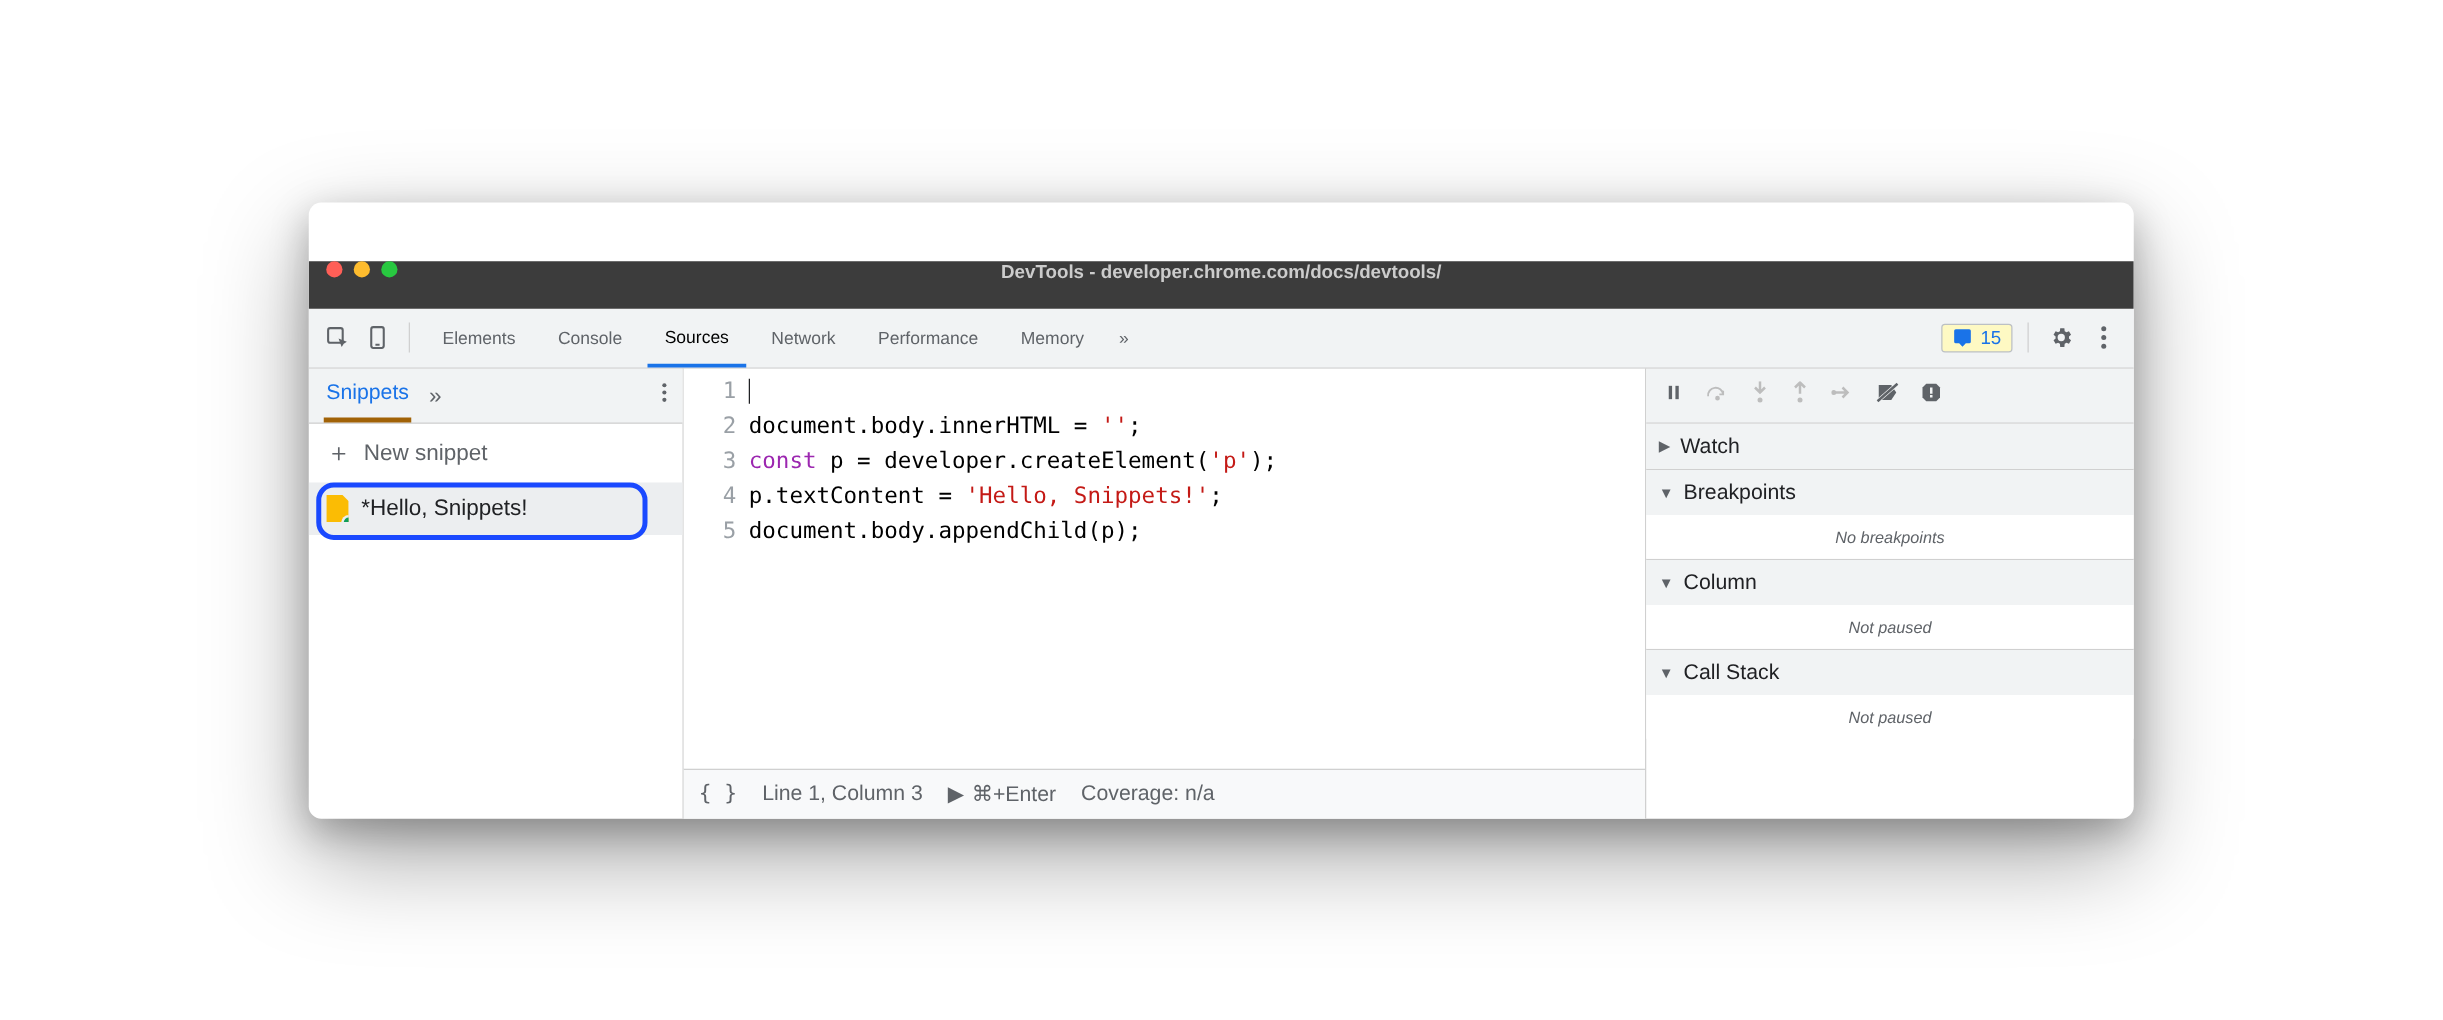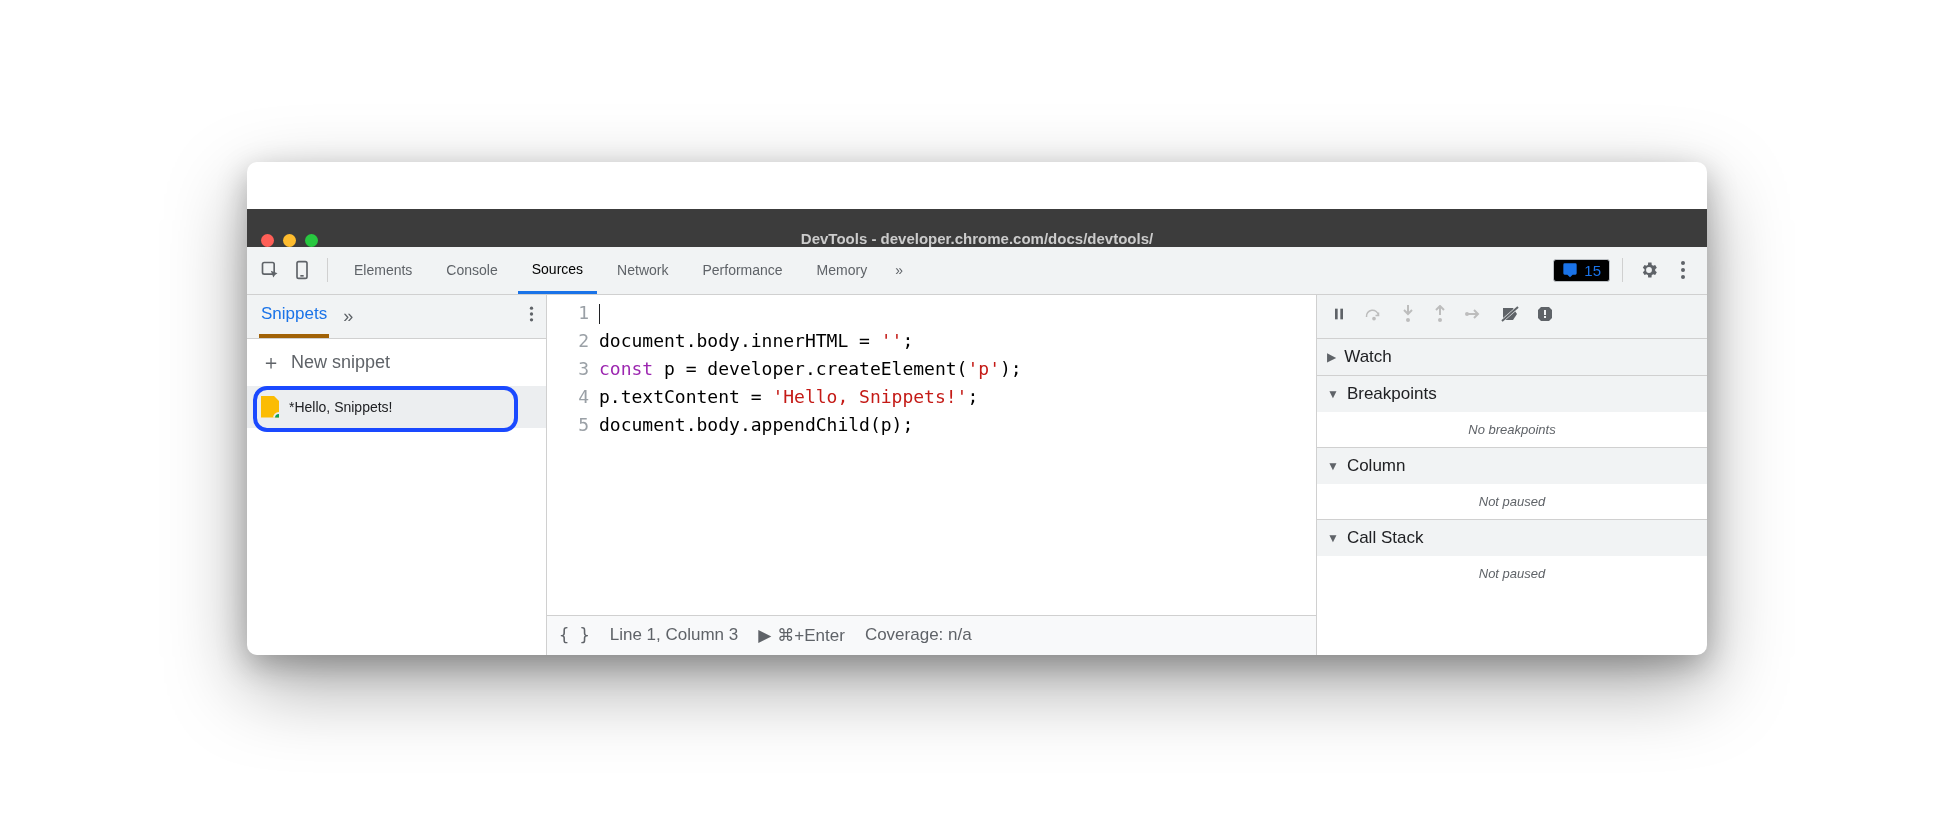--- a/index.html
+++ b/index.html
@@ -16,21 +16,21 @@
     width: 1460px;
     background: #fff;
     border-radius: 10px;
     overflow: hidden;
     box-shadow: 0 30px 80px rgba(0,0,0,0.35), 0 10px 30px rgba(0,0,0,0.25);
   }
   .titlebar {
     background: #3c3c3c;
     height: 38px;
     display: flex;
-    align-items: flex-end;
+    align-items: flex-start;
     padding: 0 14px;
     position: relative;
     margin-top: 47px;
   }
   .traffic { display: flex; gap: 9px; }
   .dot { width: 13px; height: 13px; border-radius: 50%; }
   .dot.red { background: #ff5f57; }
   .dot.yellow { background: #febc2e; }
   .dot.green { background: #28c840; }
   .titlebar-title {
@@ -55,21 +55,21 @@
   .tab {
     padding: 0 14px; height: 48px; display: flex; align-items: center;
     font-size: 14px; color: #5f6368; cursor: pointer;
   }
   .tab.active { color: #000000; font-weight: 500; border-bottom: 3px solid #1a73e8; }
   .spacer { flex: 1; }
   .issue-badge {
     display: flex; align-items: center; gap: 6px;
     border: 1px solid #bcc0c4; border-radius: 3px;
     padding: 2px 8px; color: #1a73e8; font-size: 15px; font-weight: 500;
-    background: #000000;
+    background: #fef9c3;
   }
   .gear, .kebab { color: #5f6368; width: 28px; display:flex; justify-content:center; }
 
   .panels { display: flex; height: 360px; }
 
   .navigator {
     width: 300px; border-right: 1px solid #d0d0d0;
     display: flex; flex-direction: column;
   }
   .nav-header {
@@ -83,21 +83,21 @@
   }
   .chev-more { color: #5f6368; font-size: 18px; }
   .nav-kebab { margin-left: auto; color: #5f6368; font-size: 18px; }
 
   .new-snippet {
     display: flex; align-items: center; gap: 10px; padding: 10px 14px;
     color: #5f6368; font-size: 18px; cursor: pointer;
   }
   .snippet-row {
     display: flex; align-items: center; gap: 10px; padding: 10px 14px;
-    background: #eceef0; font-size: 14px; color: #202124; position: relative;
+    background: #eceef0; font-size: 18px; color: #202124; position: relative;
   }
   .snippet-icon {
     width: 18px; height: 22px; background: #fbbc04; position: relative;
     clip-path: polygon(0 0, 70% 0, 100% 25%, 100% 100%, 0 100%);
   }
   .snippet-icon::after {
     content: ""; position: absolute; right: -4px; bottom: -4px;
     width: 8px; height: 8px; background: #0f9d58; border-radius: 50%;
     box-shadow: 0 0 0 2px #eceef0;
   }

